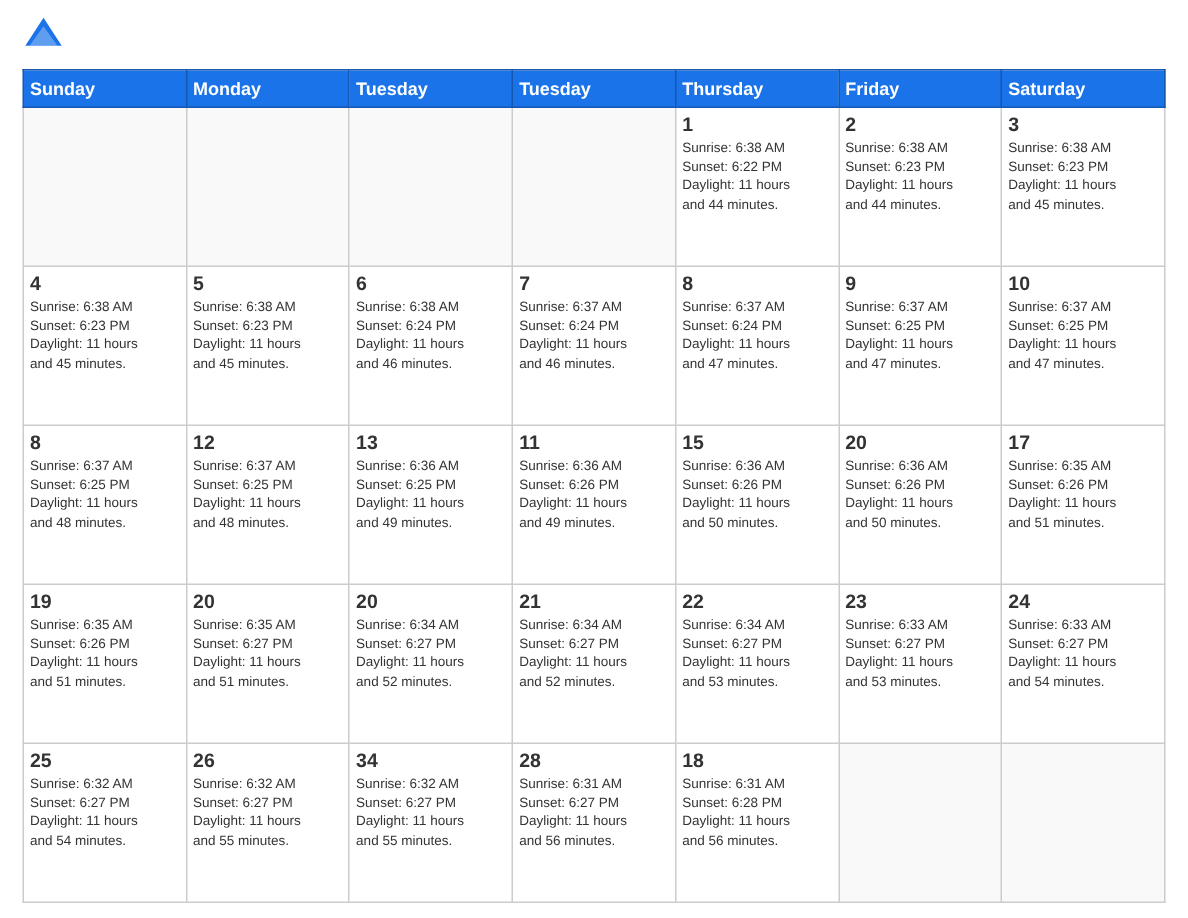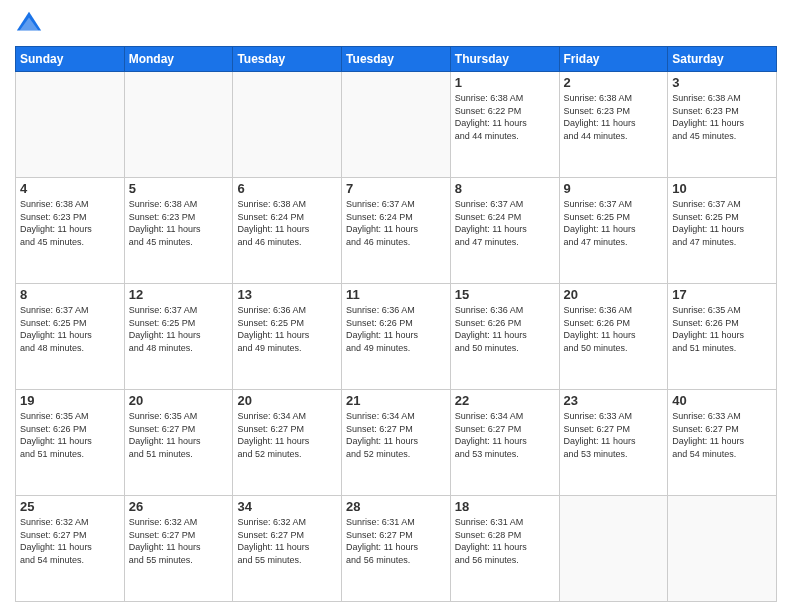--- a/index.html
+++ b/index.html
@@ -292,21 +292,21 @@
 and 53 minutes.</div>
           </td>
           <td>
             <span class="day-number">23</span>
             <div class="day-info" style="white-space: pre-line;">Sunrise: 6:33 AM
 Sunset: 6:27 PM
 Daylight: 11 hours
 and 53 minutes.</div>
           </td>
           <td>
-            <span class="day-number">40</span>
+            <span class="day-number">24</span>
             <div class="day-info" style="white-space: pre-line;">Sunrise: 6:33 AM
 Sunset: 6:27 PM
 Daylight: 11 hours
 and 54 minutes.</div>
           </td>
         </tr>
         <tr>
           <td>
             <span class="day-number">25</span>
             <div class="day-info" style="white-space: pre-line;">Sunrise: 6:32 AM

